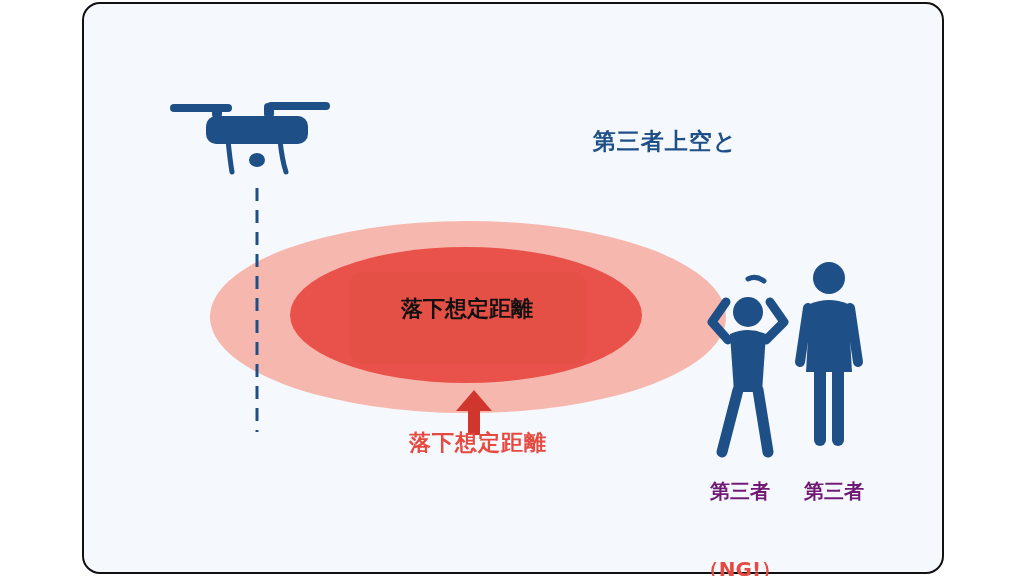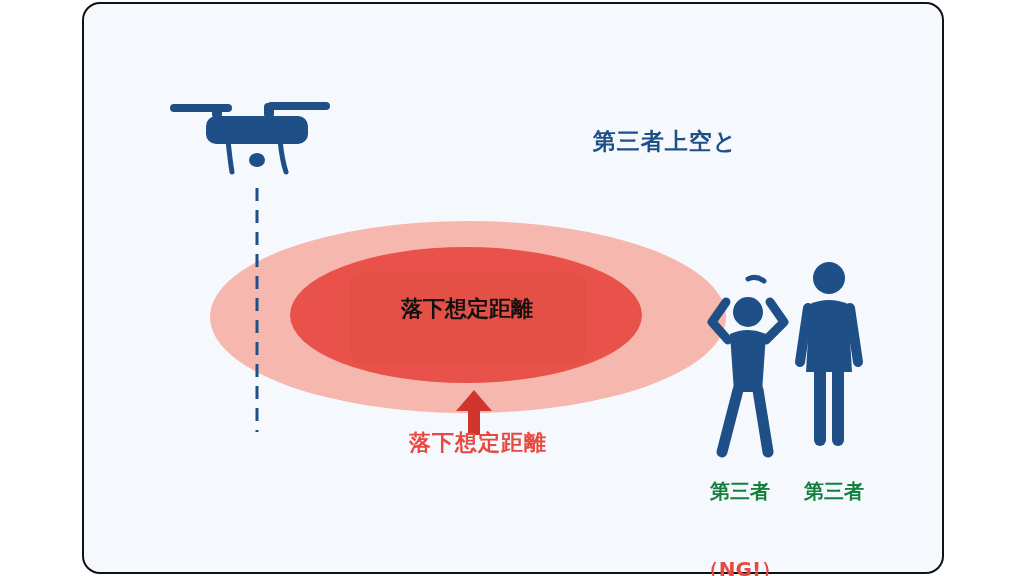--- a/index.html
+++ b/index.html
@@ -18,21 +18,21 @@
     }
     .center-label {
       position: absolute; left: 352px; top: 294px; width: 230px; text-align: center;
       color: #111; font-size: 22px; font-weight: bold;
     }
     .fall-label {
       position: absolute; left: 388px; top: 428px; width: 180px; text-align: center;
       color: #e5493f; font-size: 22px; font-weight: bold; letter-spacing: 1px;
     }
     .person-label {
-      position: absolute; color: #15803d; font-size: 20px; font-weight: bold; text-align: center;
+      position: absolute; color: #701a75; font-size: 20px; font-weight: bold; text-align: center;
     }
     .ng-label {
       position: absolute; color: #e5493f; font-size: 20px; font-weight: bold; text-align: center;
     }
   </style>
 </head>
 <body>
 
 <div class="frame"></div>
 

